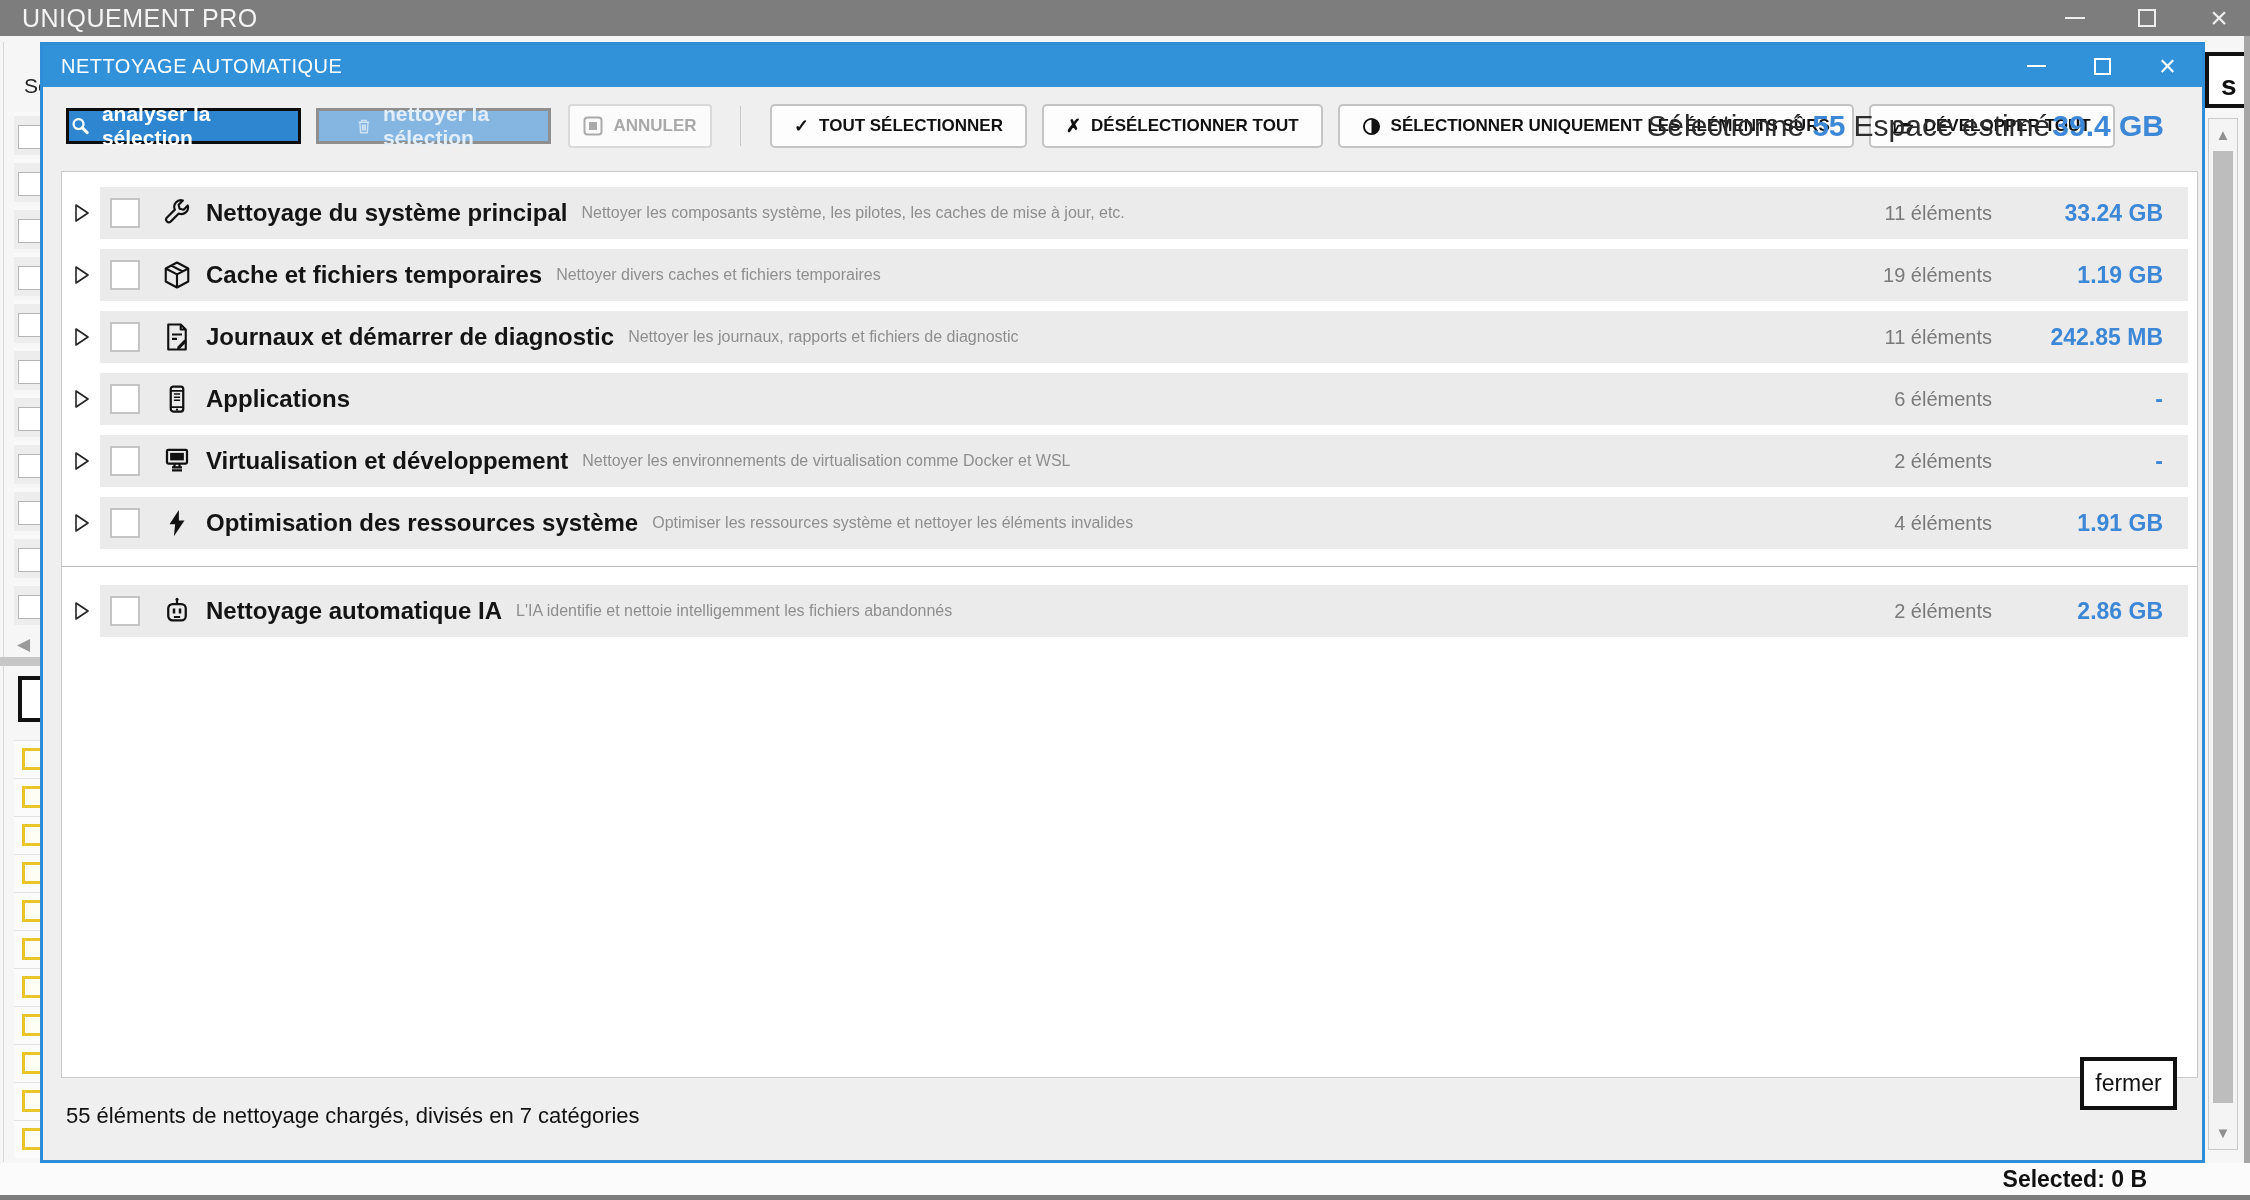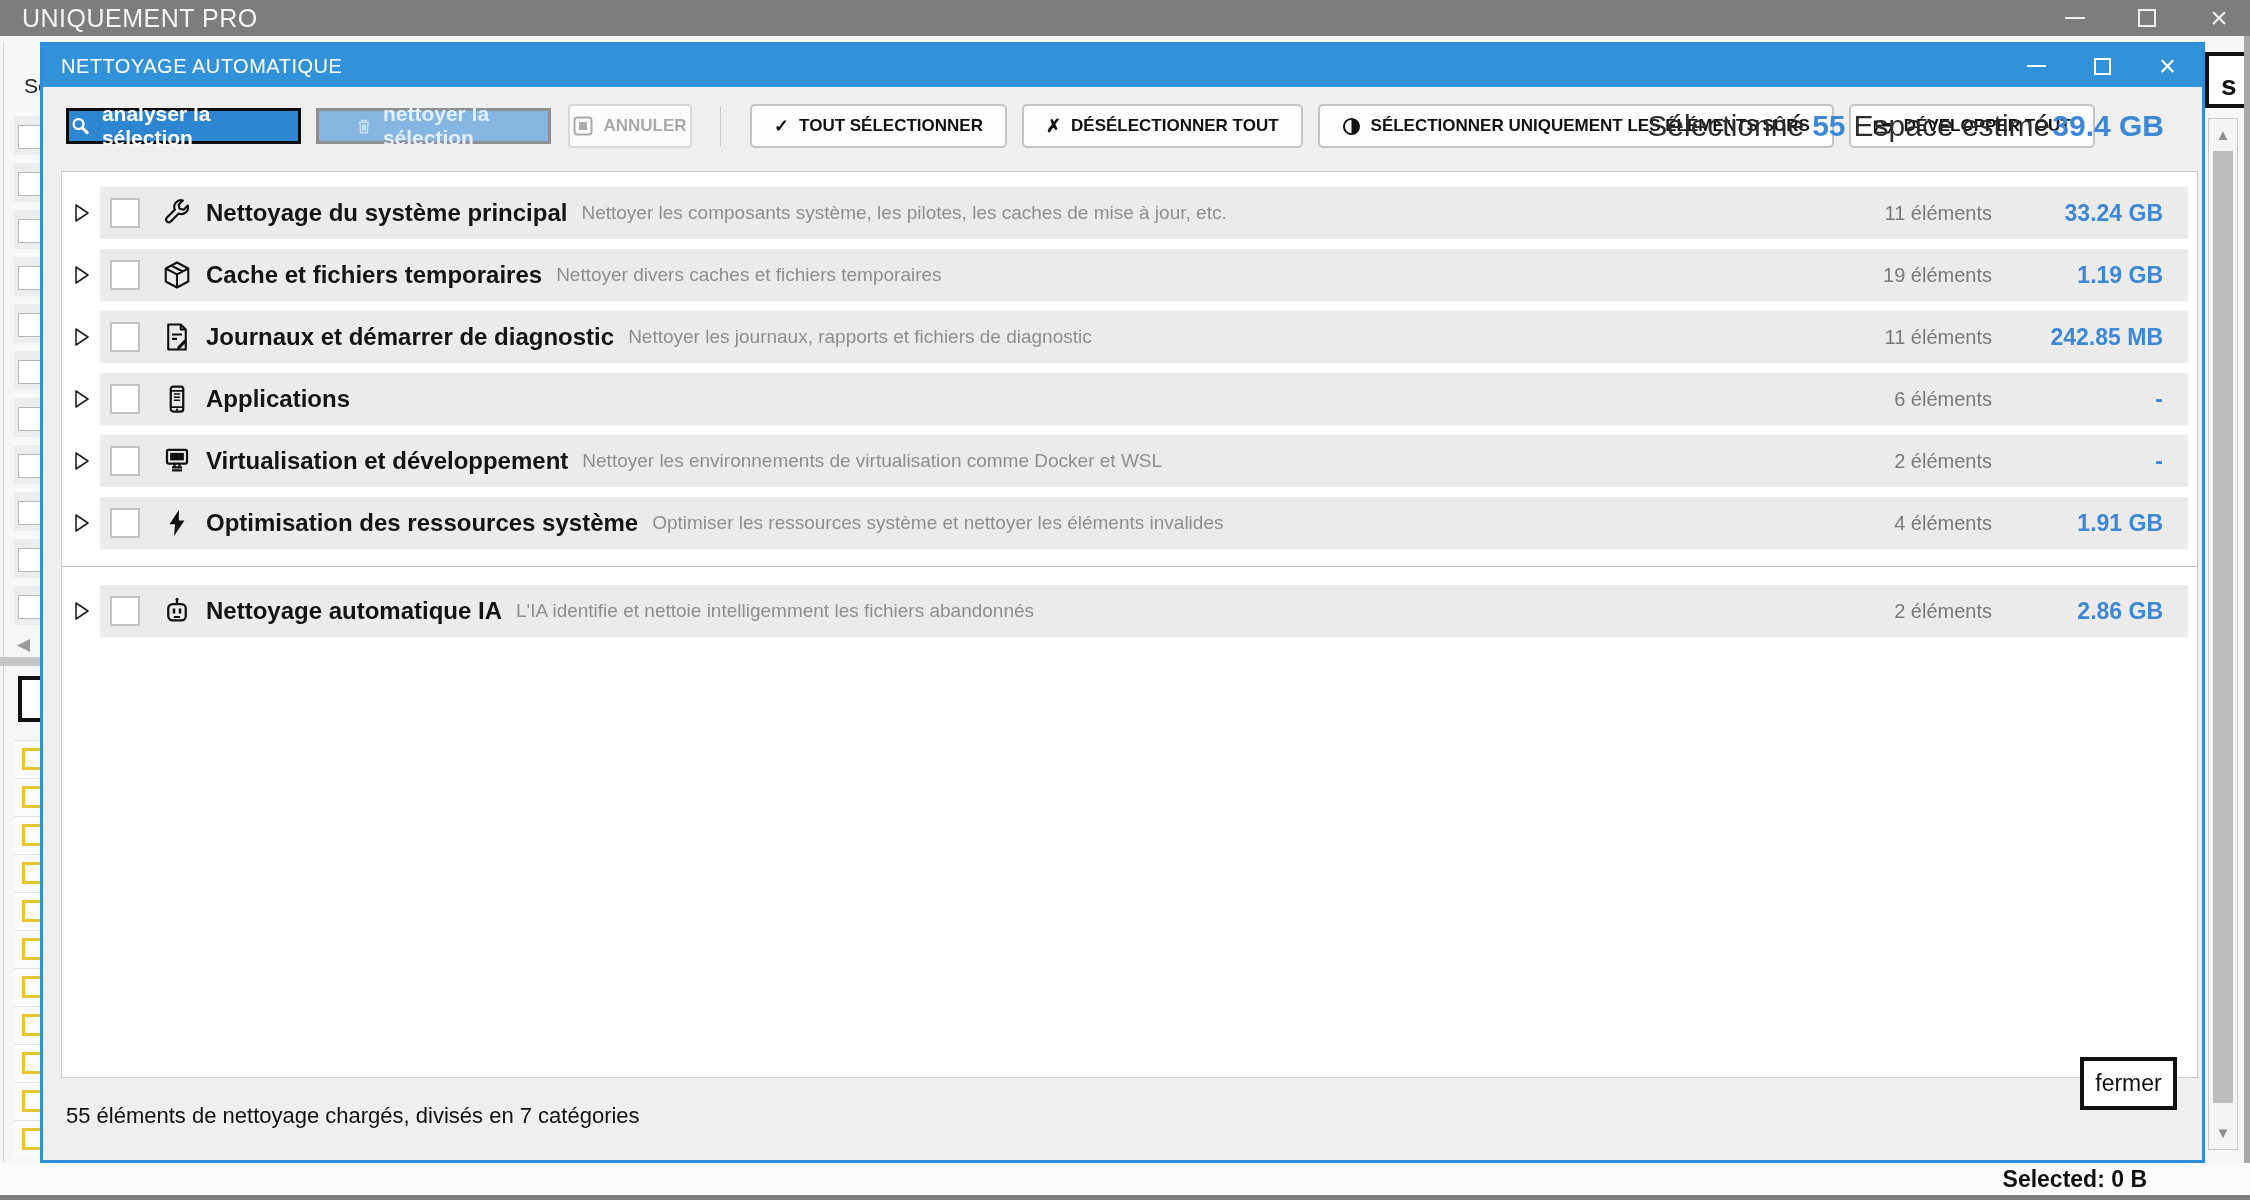--- a/index.html
+++ b/index.html
@@ -51,38 +51,38 @@
   .mc-min span { display:block; width:19px; height:0; border-top:2px solid #fff; }
   .mc-max span { display:block; width:17px; height:17px; border:2px solid #fff; }
   .mc-close { font-size:29px; font-weight:300; line-height:40px; }
 
   
   .toolbar { position:absolute; left:0; top:56px; width:100%; height:50px; display:flex; align-items:center; padding-left:23px; }
   .btn { height:36px; display:flex; align-items:center; justify-content:center; gap:10px;
     font-weight:bold; cursor:pointer; flex:0 0 auto; }
   .btn-analyze { width:235px; background:#2e86d0; border:3px solid #0d0d0d; color:#fff; font-size:21px; }
   .btn-clean { width:235px; background:#85b6e2; border:3px solid #8f8f8f; color:#e2eef9; font-size:21px; margin-left:15px;padding-left:36px; }
-  .btn-cancel { width:124px; background:#fbfbfb; border:2px solid #d9d9d9; border-radius:4px; color:#a9a9a9; font-size:17px; margin-left:17px; height:44px; }
+  .btn-cancel { width:144px; background:#fbfbfb; border:2px solid #d9d9d9; border-radius:4px; color:#a9a9a9; font-size:17px; margin-left:17px; height:44px; }
   .tb-sep { width:1px; height:40px; background:#c8c8c8; margin:0 14px 0 28px; }
   .btn-flat { background:#fdfdfd; border:2px solid #c4c4c4; border-radius:5px; color:#111; font-size:17px; height:44px; padding:0 22px; margin-left:15px; }
   .btn-flat .pre { font-size:18px; font-weight:bold; }
   .summary { position:absolute; right:38px; top:56px; height:50px; display:flex; align-items:center; gap:8px; font-size:30px; color:#2d2d2d; }
   .summary b { color:#3c87d6; font-weight:bold;text-align:right; }
   .summary .tight { margin-left:-6px; }
 
   
   .list { position:absolute; left:18px; top:126px; width:2137px; height:907px; background:#fff; border:1px solid #c9c9c9; overflow:hidden; }
   .row { position:absolute; left:0; width:100%; height:62px; }
   .row-band { position:absolute; left:38px; right:9px; top:5px; height:52px; background:#ebebeb; display:flex; align-items:center; }
   .expander { position:absolute; left:11px; top:21px; width:18px; height:20px; cursor:pointer; }
   .row-cb { width:30px; height:30px; background:#fff; border:2px solid #c4c4c4; margin-left:10px; flex:0 0 auto; cursor:pointer; }
   .row-icon { width:30px; height:30px; margin-left:22px; flex:0 0 auto; }
   .row-icon svg { width:30px; height:30px; }
   .row-title { font-size:24px; font-weight:bold; color:#141414; margin-left:14px; white-space:nowrap; }
-  .row-desc { font-size:19px; color:#8e8e8e; margin-left:14px; white-space:nowrap;text-align:center; }
+  .row-desc { font-size:16px; color:#8e8e8e; margin-left:14px; white-space:nowrap;text-align:center; }
   .row-count { position:absolute; right:196px; font-size:20px; color:#7a7a7a; }
   .row-size { position:absolute; right:25px; width:170px; text-align:right; font-size:23px; font-weight:bold; color:#3c87d6; }
   .group-sep { position:absolute; left:0; width:100%; height:1px; background:#b9b9b9; }
 
   
   .modal-footer-text { position:absolute; left:23px; top:1058px; font-size:22px; color:#111; }
   .btn-close { position:absolute; right:25px; top:1012px; width:97px; height:53px; background:#fff; border:4px solid #111;
     font-size:23px; color:#111; display:flex; align-items:center; justify-content:center; cursor:pointer; }
 
   

